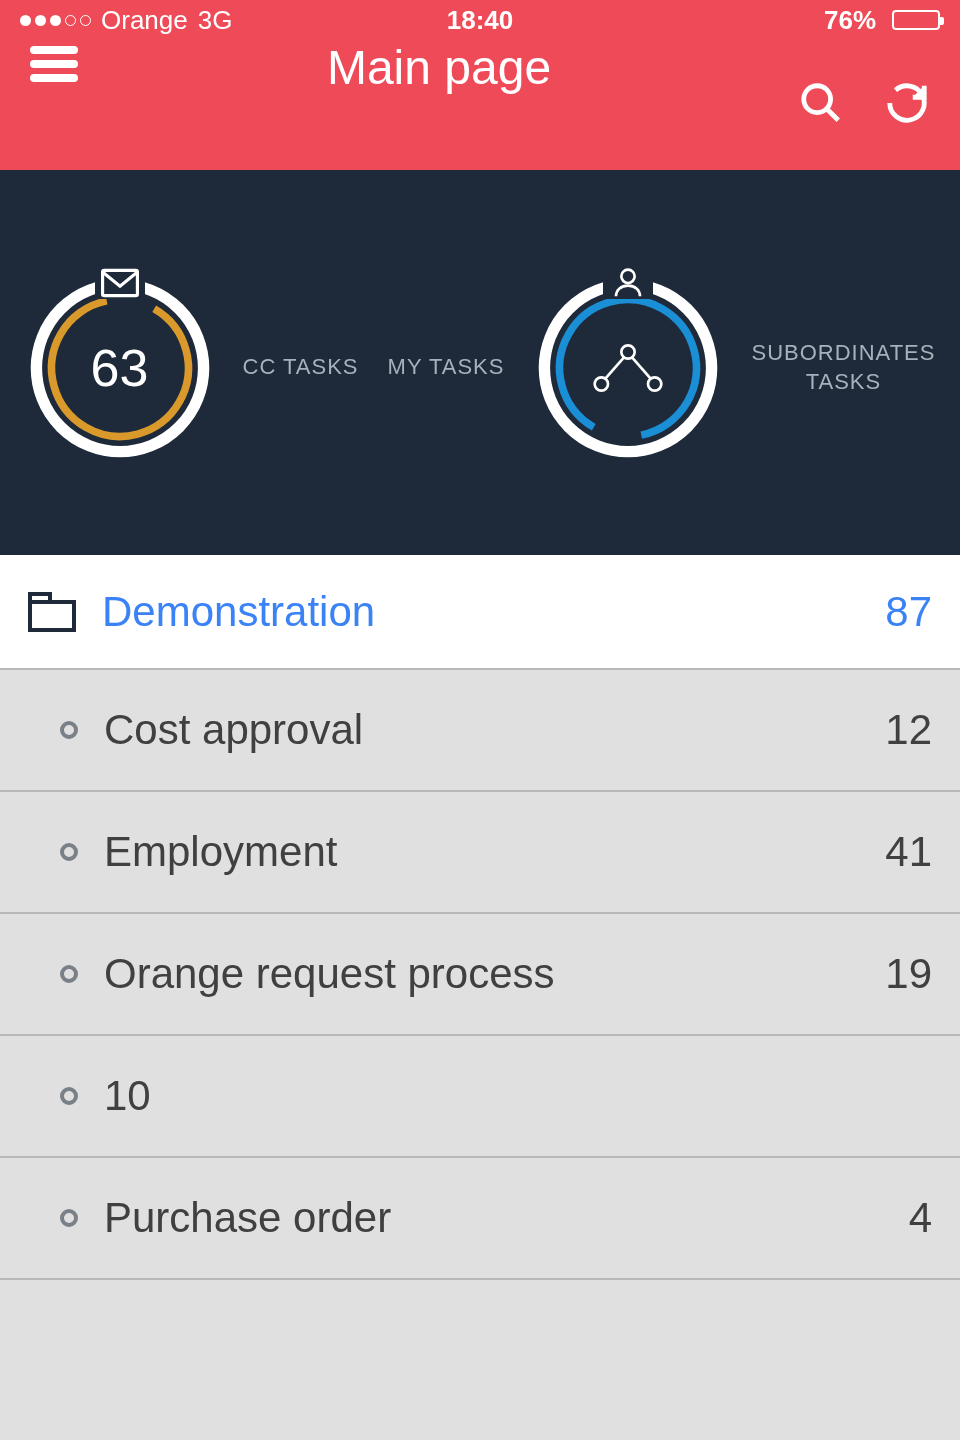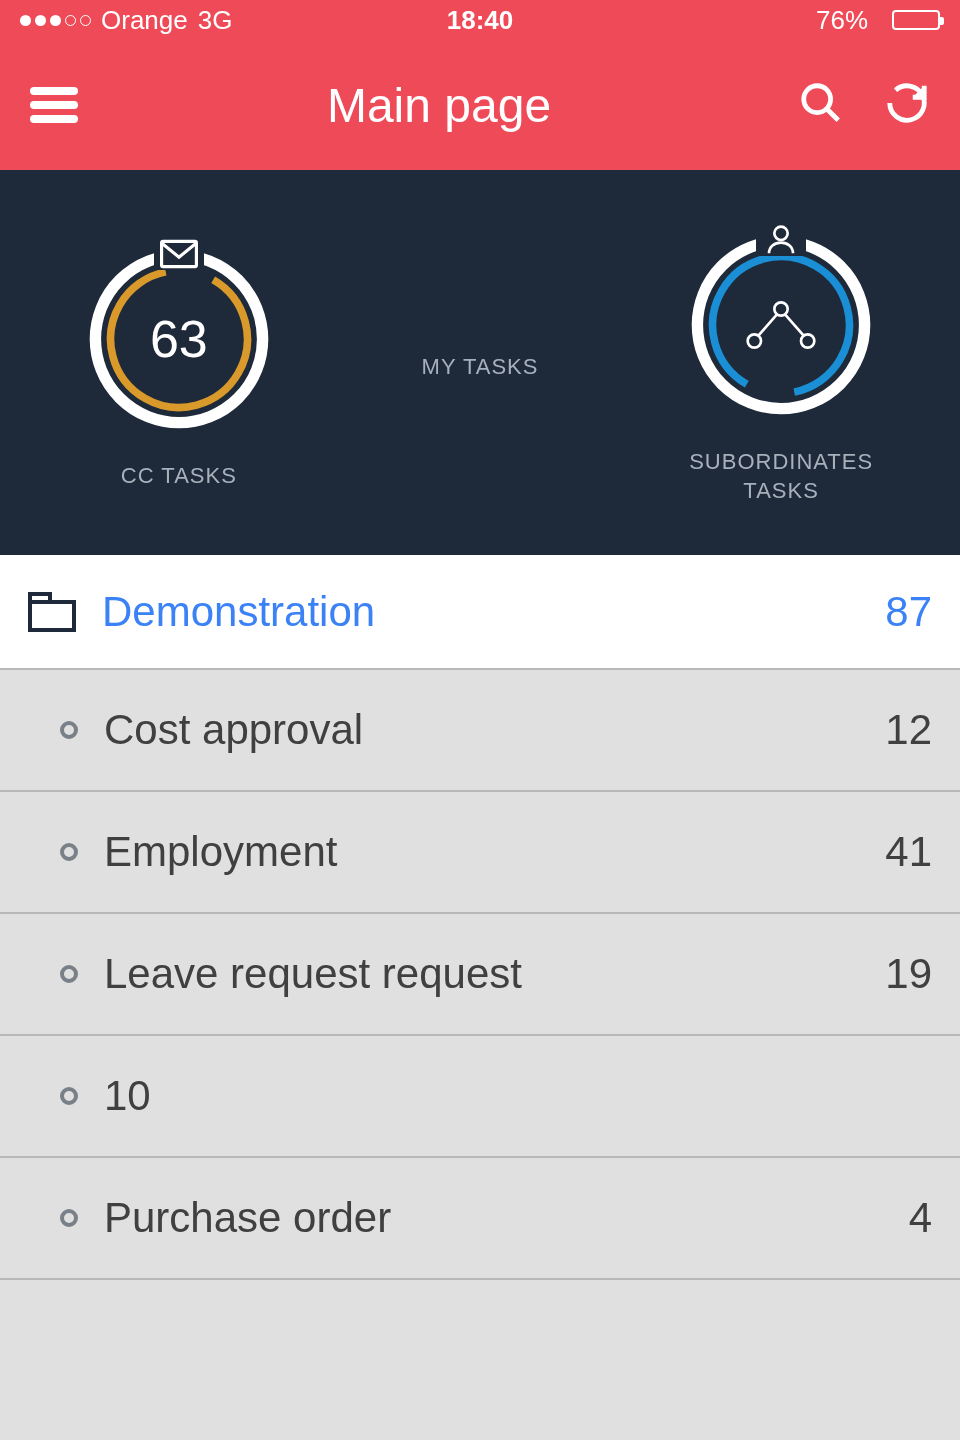--- a/index.html
+++ b/index.html
@@ -18,55 +18,54 @@
       align-items: center;
       padding: 16px 20px;
       font-size: 26px;
       font-weight: 400;
     }
     .status-left { display: flex; align-items: center; gap: 10px; flex:1; }
     .dots { display: flex; gap: 4px; }
     .dot { width: 11px; height: 11px; border-radius: 50%; background: white; }
     .dot.empty { background: transparent; border: 1.5px solid white; }
     .status-center { flex:1; text-align:center; font-weight:600; }
-    .status-right { flex:1; display:flex; justify-content:flex-end; align-items:center; gap:24px; }
+    .status-right { flex:1; display:flex; justify-content:flex-end; align-items:center; gap:16px;font-weight:bold; }
     .battery {
       width: 48px; height: 20px; border: 2px solid white; border-radius: 4px;
       position: relative;
     }
     .battery::after {
       content: ""; position: absolute; right: -6px; top: 5px; width: 4px; height: 8px;
       background: white; border-radius: 0 2px 2px 0;
     }
     .battery-fill { background: white; height: 100%; width: 76%; border-radius: 1px; }
 
     .header {
       height: 130px;
       background: #ef4a57;
       color: white;
       display: flex;
-      align-items: center;
       padding: 0 30px;
     }
     .hamburger { width: 50px; cursor: pointer; }
     .hamburger div { height: 8px; background: white; border-radius: 4px; margin: 6px 0; width: 48px; }
     .title { flex:1; text-align:center; font-size: 48px; font-weight: 400; }
     .header-actions { display: flex; gap: 40px; align-items:center; }
     .search-icon svg, .refresh-icon svg { width: 46px; height: 46px; }
 
     .dashboard {
       background: #1e2a3a;
       height: 385px;
       display: flex;
       justify-content: space-around;
       align-items: center;
       padding: 20px 10px 10px 10px;
       color: #c8ccd2;
     }
-    .ring-block { display:flex; flex-direction:column; align-items:center; gap: 28px; }
+    .ring-block { display:flex; flex-direction:row; align-items:center; gap: 28px; }
     .ring-block.small .ring-wrap { width: 190px; height: 190px; }
     .ring-block.big .ring-wrap { width: 270px; height: 270px; }
     .ring-wrap { position: relative; }
     .ring-wrap svg { width: 100%; height: 100%; }
     .ring-value {
       position: absolute; inset: 0; display:flex; align-items:center; justify-content:center;
       color: white; font-weight: 400;
     }
     .small .ring-value { font-size: 52px; }
     .big .ring-value { font-size: 78px; }
@@ -225,21 +224,21 @@
     <span class="label">Cost approval</span>
     <span class="count">12</span>
   </div>
   <div class="list-row">
     <span class="bullet"></span>
     <span class="label">Employment</span>
     <span class="count">41</span>
   </div>
   <div class="list-row">
     <span class="bullet"></span>
-    <span class="label">Leave request request</span>
+    <span class="label">Orange request process</span>
     <span class="count">19</span>
   </div>
   <div class="list-row">
     <span class="bullet"></span>
     <span class="count">10</span>
   </div>
   <div class="list-row">
     <span class="bullet"></span>
     <span class="label">Purchase order</span>
     <span class="count">4</span>

